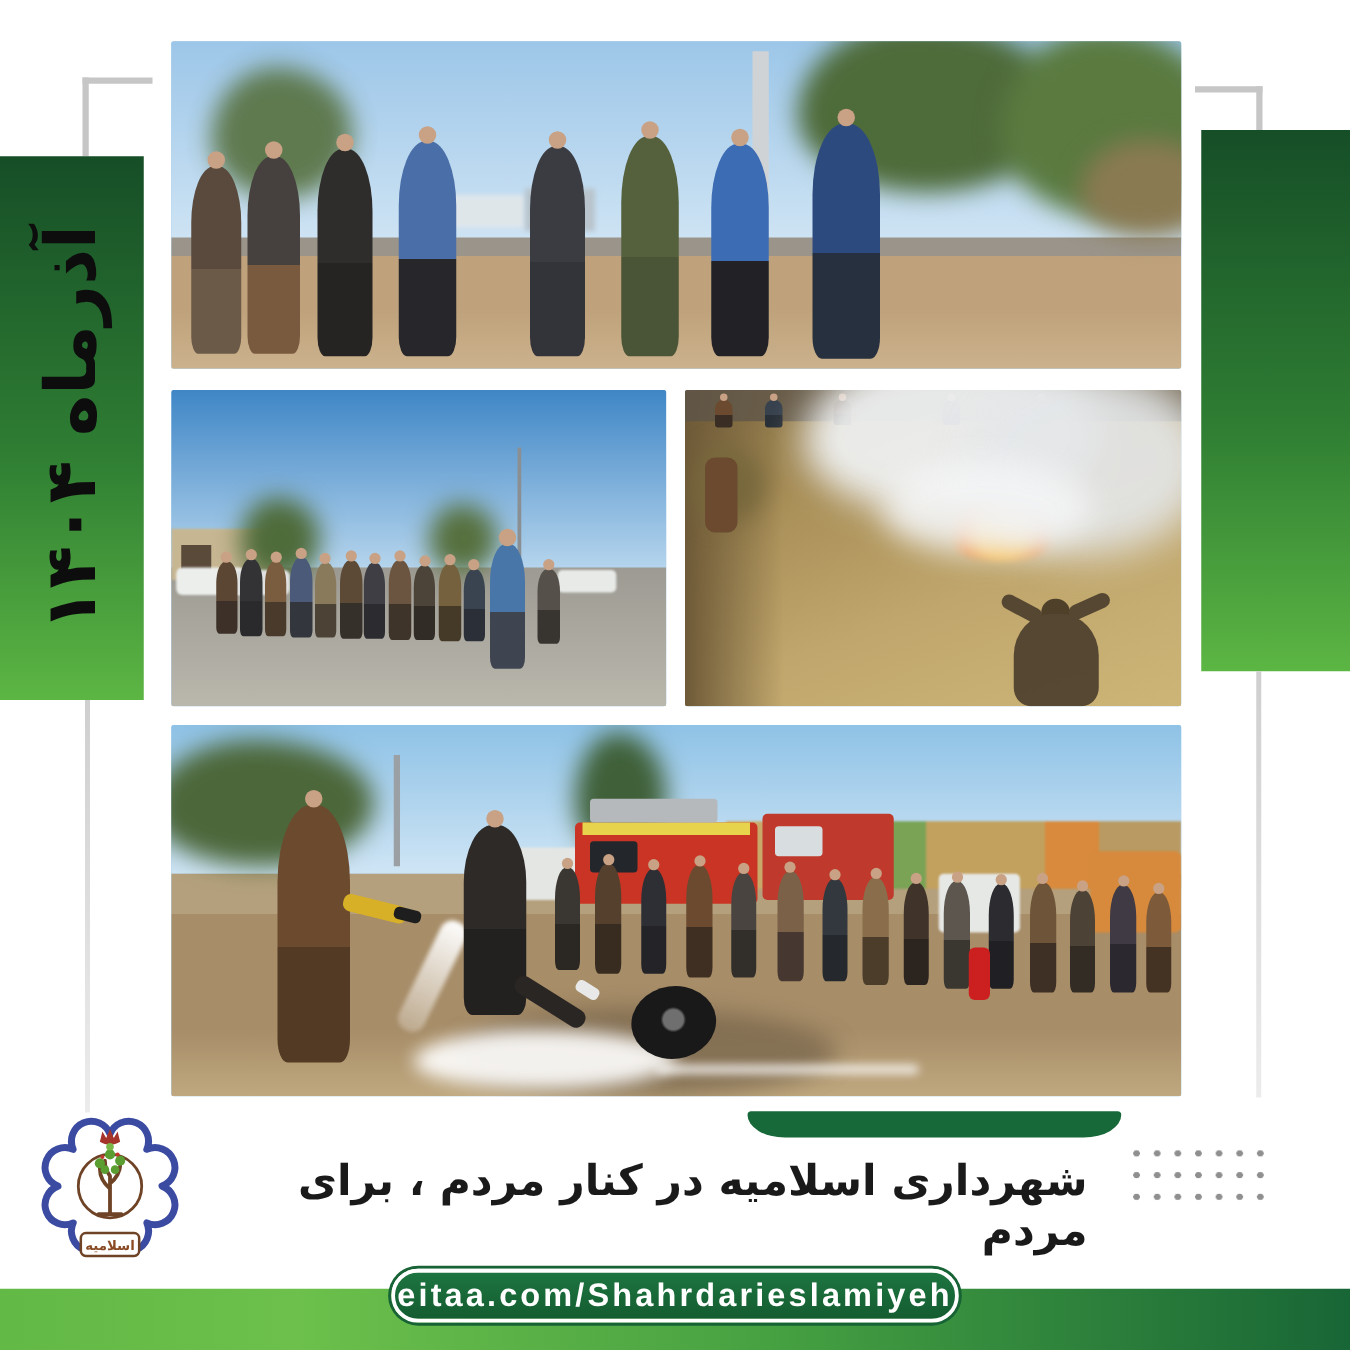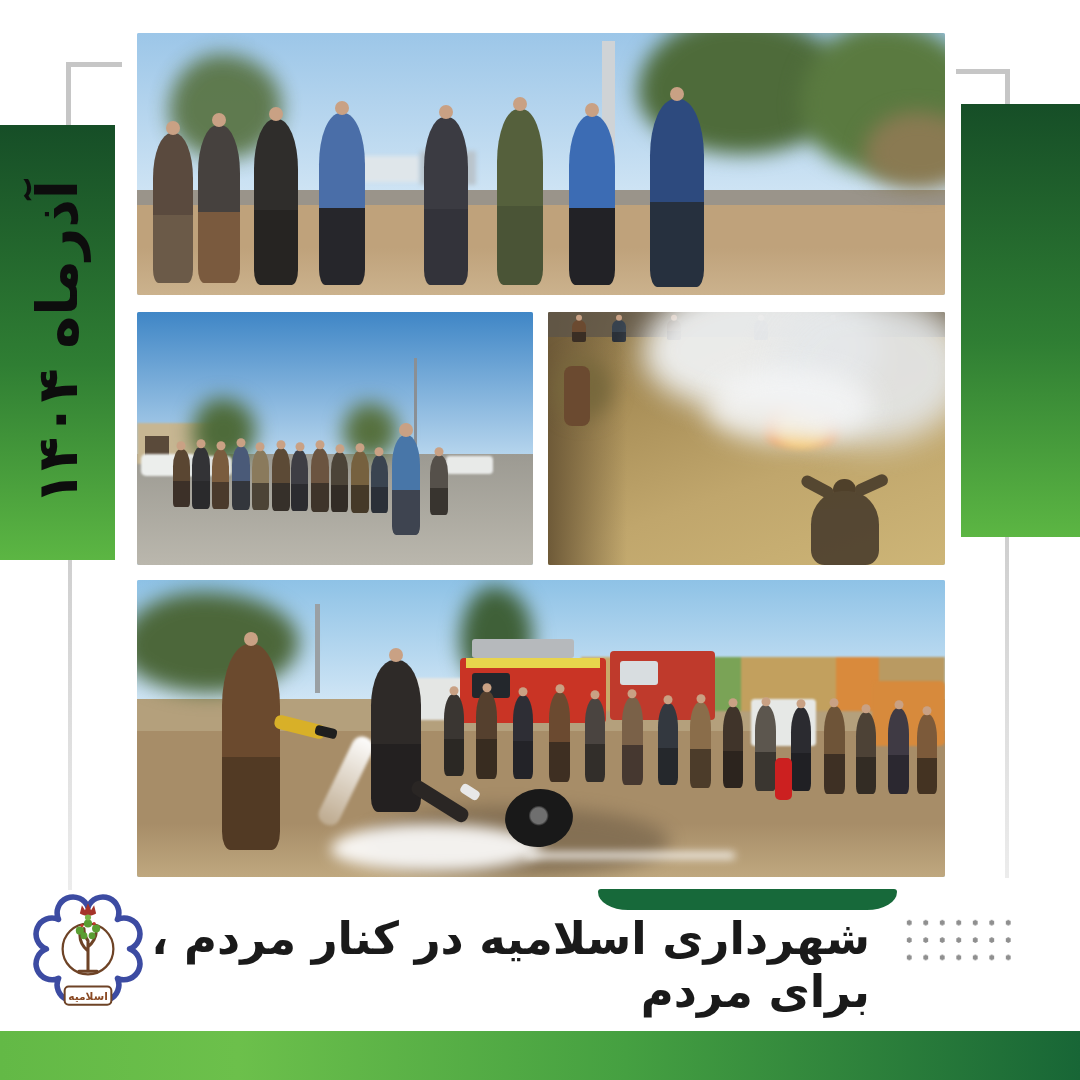--- a/index.html
+++ b/index.html
@@ -37,21 +37,21 @@
 
   .fig{position:absolute;border-radius:46% 46% 14% 14%/30% 30% 9% 9%;
       background:linear-gradient(var(--c,#3a3a3e) 0 55%,var(--p,#2a2a2e) 55% 100%);}
   .fig::before{content:"";position:absolute;left:50%;top:0;transform:translate(-50%,-86%);
       width:14px;height:14px;border-radius:50%;background:var(--skin,#c9a184);}
   .fig.sm::before{width:9px;height:9px;}
   .fig.xs::before{width:6px;height:6px;}
 
   
   .slogan{left:150px;top:928px;width:720px;height:74px;display:flex;align-items:center;justify-content:center;
-      direction:rtl;font-size:45px;font-weight:700;color:#1a1a1a;letter-spacing:0;}
+      direction:rtl;font-size:34px;font-weight:700;color:#1a1a1a;letter-spacing:0;}
   .footer-bar{left:0;top:1031px;width:1080px;height:49px;
       background:linear-gradient(90deg,#63b946 0%,#6cc04b 22%,#45a041 58%,#186636 100%);}
   .eitaa-pill{left:313px;top:1015px;width:454px;height:43px;z-index:5;
       background:linear-gradient(180deg,#1d7540,#145c30);
       border:3px solid #ffffff;border-radius:26px;box-shadow:0 0 0 2.5px #176336;
       display:flex;align-items:center;justify-content:center;box-sizing:border-box;
       font-family:"Liberation Sans",sans-serif;font-weight:700;font-size:26px;
       color:#ffffff;letter-spacing:2.5px;cursor:pointer;}
   .logo-box{left:24px;top:888px;width:128px;height:134px;z-index:4;}
 </style>
@@ -219,14 +219,15 @@
         <circle cx="57" cy="37" r="1.6" fill="#c0392b"></circle>
           <circle cx="69" cy="35" r="1.6" fill="#c0392b"></circle>
       </g>
       <rect x="40" y="97" width="46" height="18" rx="4" fill="#ffffff" stroke="#6e4326" stroke-width="2"></rect>
       <text x="63" y="110.5" text-anchor="middle" font-family="DejaVu Sans, sans-serif" font-size="10.5" font-weight="bold" fill="#8a4a24">اسلامیه</text>
     </svg>
   </div>
 
   <div class="abs slogan">شهرداری اسلامیه در کنار مردم ، برای مردم</div>
   <div class="abs footer-bar"></div>
+  <div class="abs eitaa-pill">eitaa.com/Shahrdarieslamiyeh</div>
 
 </div>
 
 </body></html>

